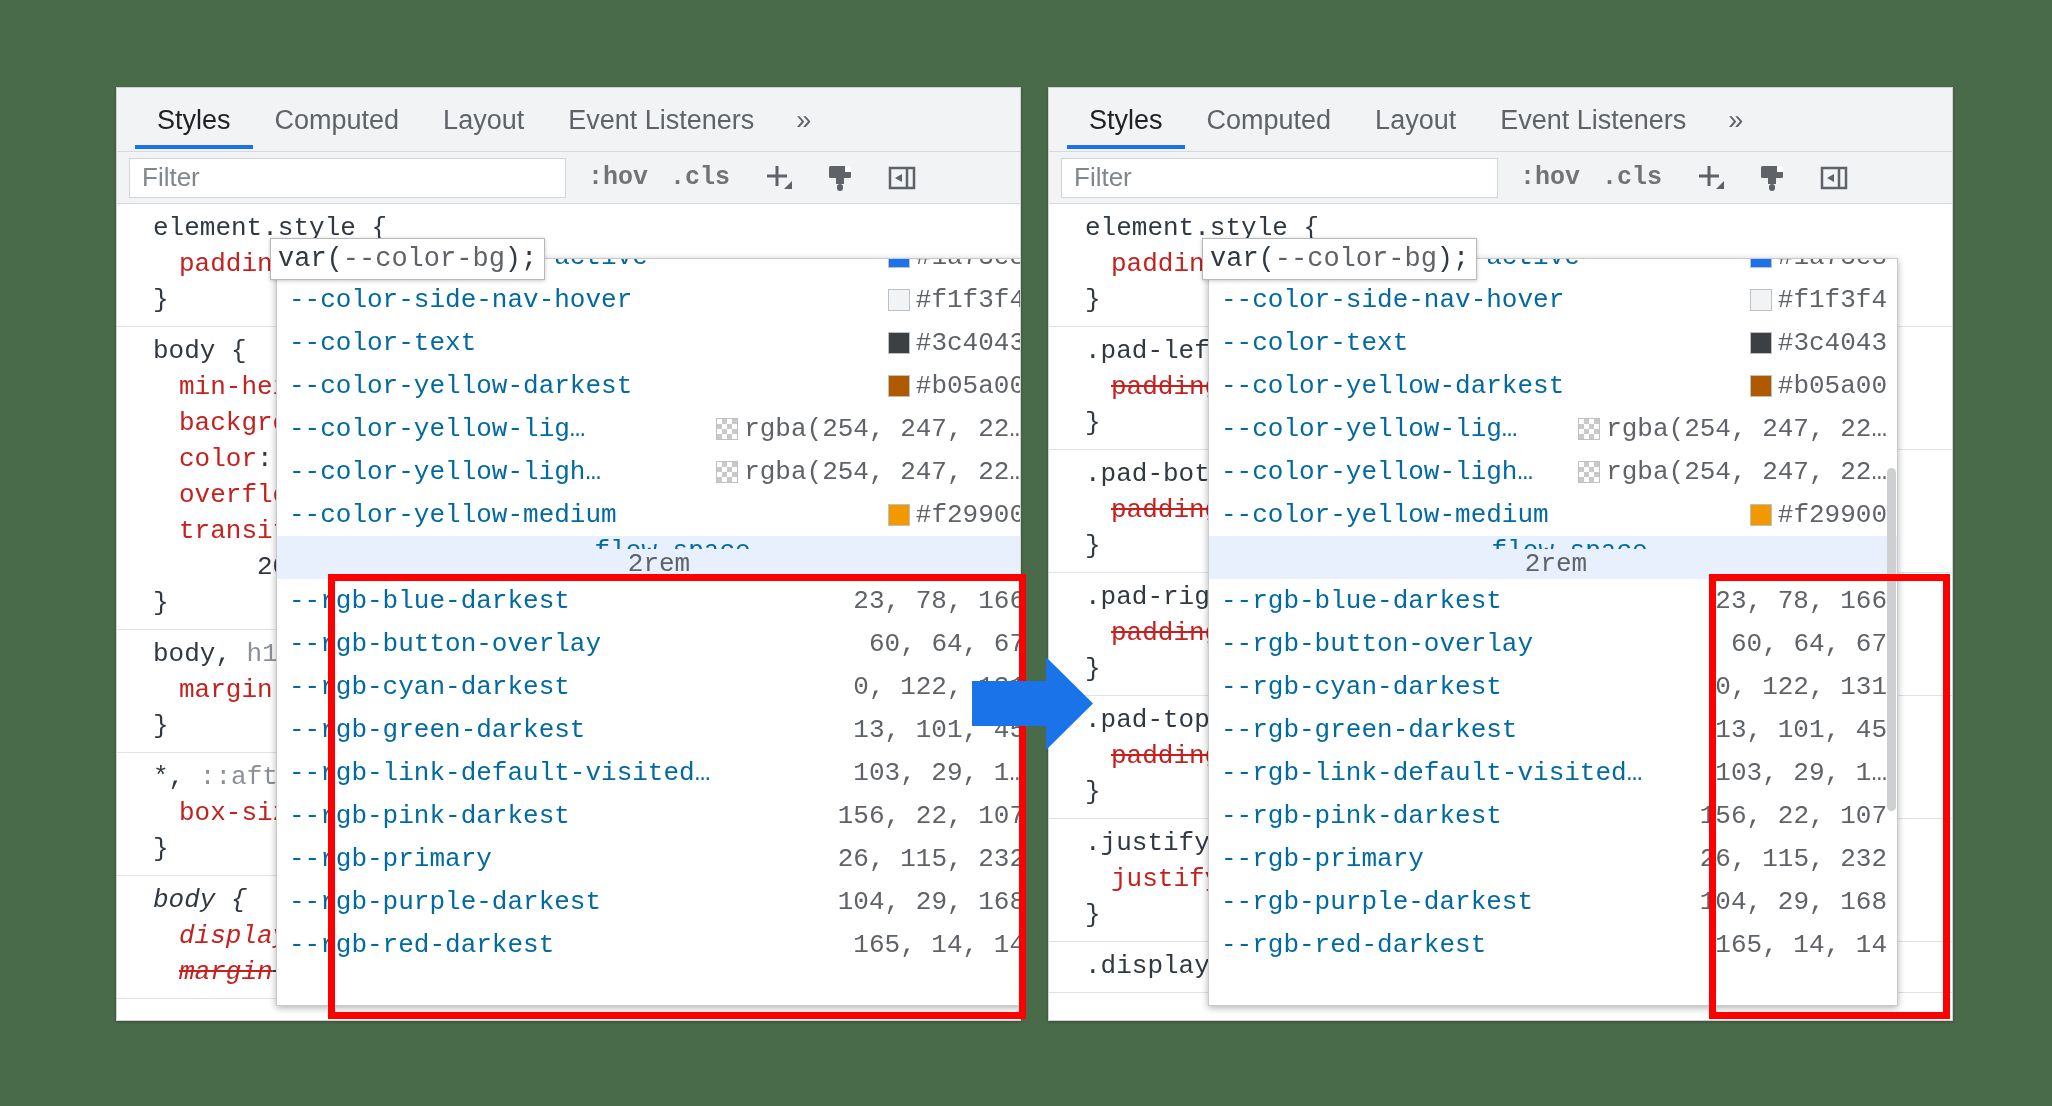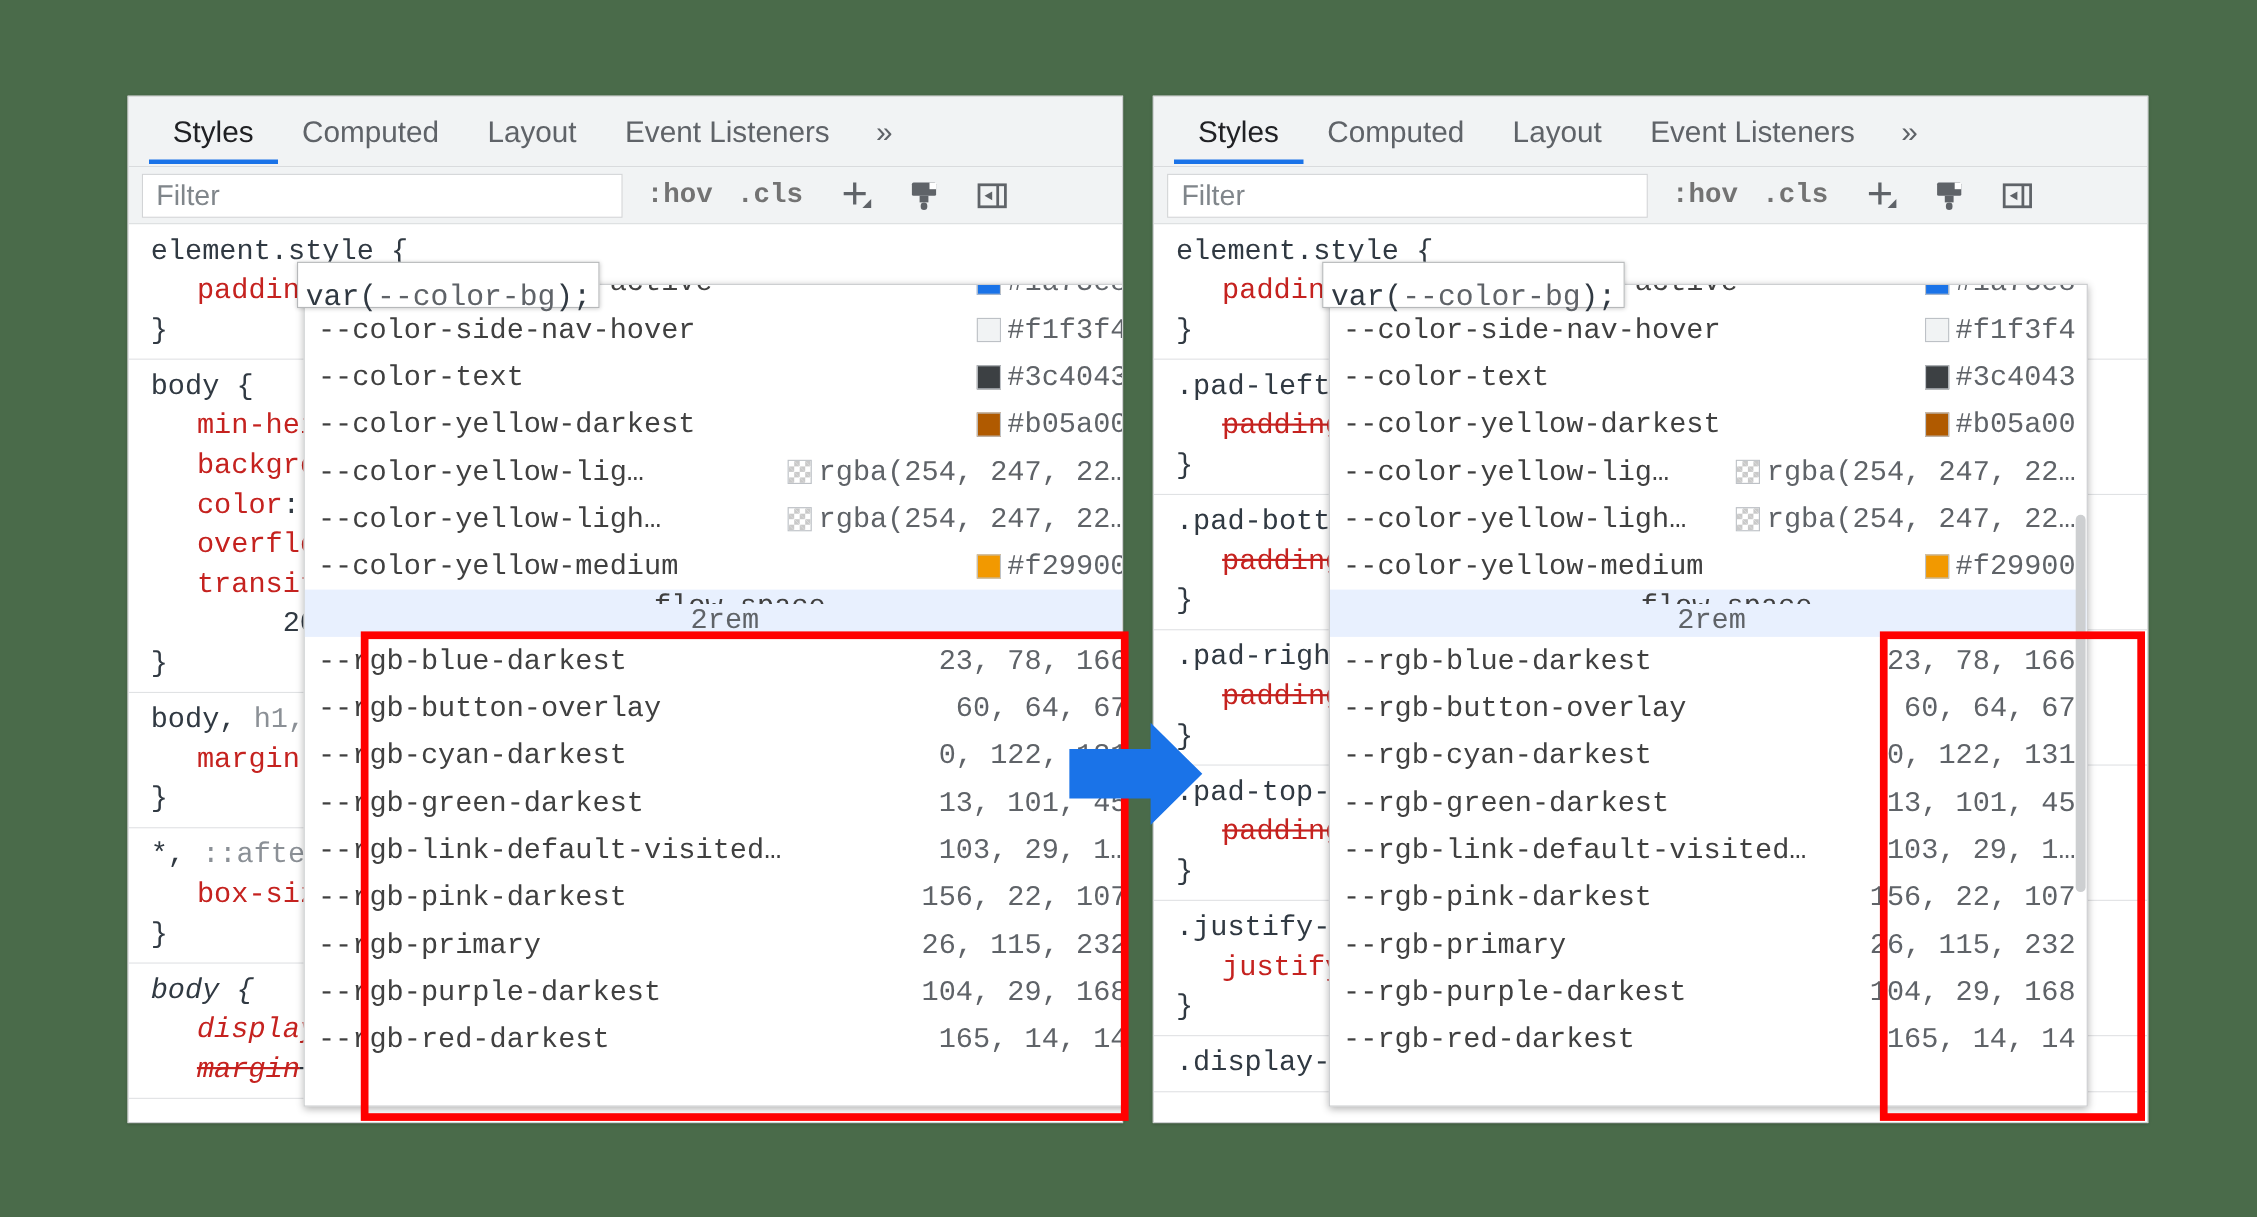--- a/index.html
+++ b/index.html
@@ -120,21 +120,21 @@
     line-height: 36px;
     color: #303942;
     overflow: hidden;
   }
   .rule {
     padding: 6px 0 8px 0;
     border-bottom: 1px solid #e0e2e4;
     position: relative;
   }
   .rule.first { border-top: none; }
-  .ln { white-space: pre; padding-left: 20px; }
+  .ln { white-space: pre; padding-left: 36px; }
   .ln.ind { padding-left: 62px; }
   .ln.ind2 { padding-left: 140px; }
   .sel { color: #303942; }
   .sel-dim { color: #8b9096; }
   .prop { color: #c5221f; }
   .val { color: #303942; }
   .punc { color: #303942; }
   .strike { text-decoration: line-through; }
   .italic { font-style: italic; }
   .swatch-inline {
@@ -156,21 +156,21 @@
   
   .edit-chip {
     position: absolute;
     background: #ffffff;
     border: 1px solid #b6b8ba;
     box-shadow: 0 1px 4px rgba(0,0,0,.22);
     font-family: "Liberation Mono", monospace;
     font-size: 27px;
     line-height: 40px;
     height: 42px;
-    padding: 12px 7px;
+    padding: 0 7px;
     white-space: nowrap;
     z-index: 30;
     color: #303942;
     box-sizing: border-box;
   }
   .edit-chip .dimv { color: #5f6368; }
 
   
   .autocomplete {
     position: absolute;
@@ -186,21 +186,21 @@
   .ac-row {
     display: flex;
     align-items: center;
     height: 43px;
     padding: 0 10px 0 12px;
     white-space: nowrap;
     box-sizing: border-box;
   }
   .ac-row.sel-row { background: #e8f0fe; flex-direction: column; }
   .ac-name {
-    color: #404040;
+    color: #0369a1;
     flex: 1 1 auto;
     overflow: hidden;
   }
   .ac-val {
     color: #5f6368;
     flex: 0 0 auto;
     display: flex;
     align-items: center;
     justify-content: flex-end;
     margin-left: 4px;

